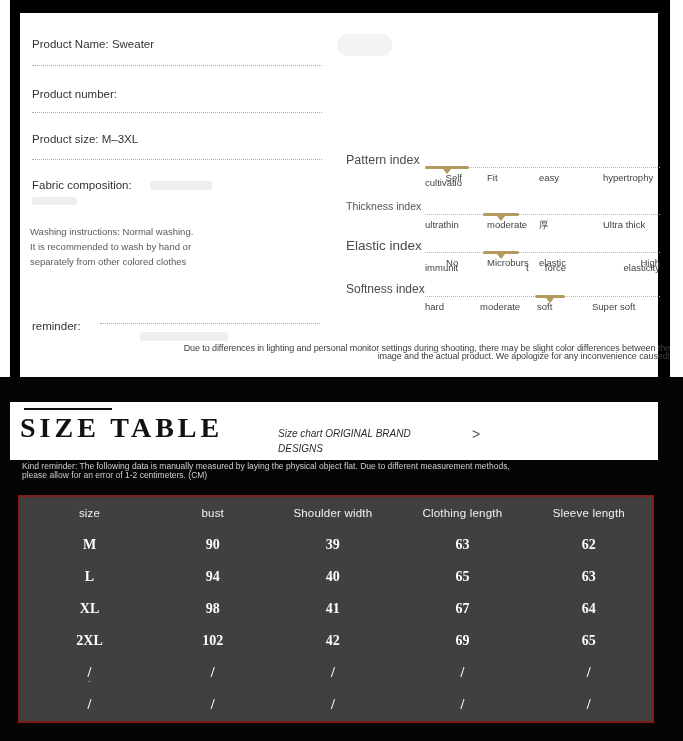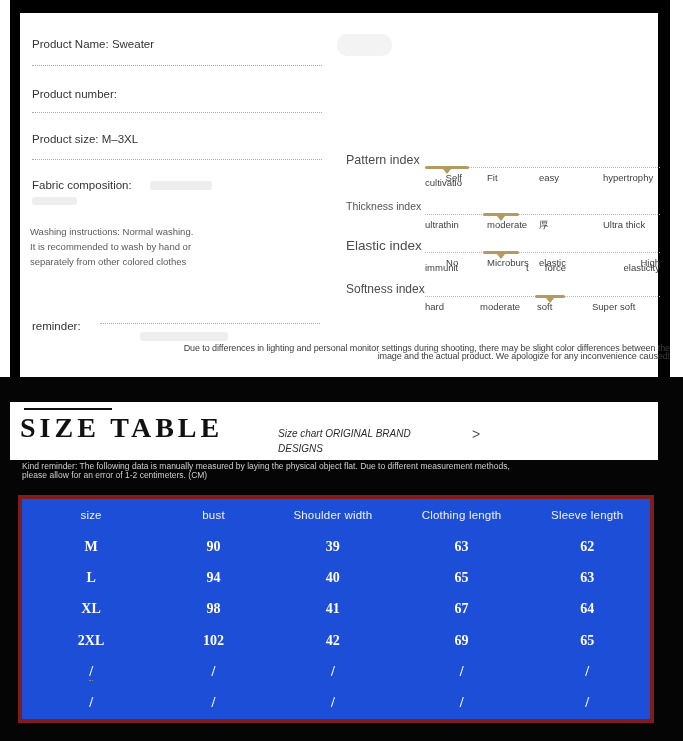--- a/index.html
+++ b/index.html
@@ -58,21 +58,21 @@
   .bottom-region{position:absolute;left:0;top:377px;width:683px;height:380px;background:#050505;}
   .size-band{position:absolute;left:10px;top:25px;width:648px;height:58px;background:#ffffff;}
   .title-rule{position:absolute;left:14px;top:6px;width:88px;border-top:2.5px solid #111;}
   .size-title{position:absolute;left:10px;top:10px;font-family:"Liberation Serif", serif;
     font-weight:700;font-size:28px;letter-spacing:4px;color:#111;}
   .subtitle{position:absolute;left:268px;top:24px;font-size:10px;line-height:15px;color:#2b2b2b;white-space:pre-line;font-style:italic;}
   .chevron{position:absolute;left:462px;top:24px;font-size:14px;color:#555;cursor:pointer;}
   .kind-text{position:absolute;left:22px;top:85px;width:645px;font-size:8.5px;line-height:8.5px;
     color:#cfcfcf;white-space:pre-line;overflow:hidden;height:24px;}
   .table-box{position:absolute;left:18px;top:118px;width:636px;height:228px;
-    border:4px solid #7f1d1d;box-sizing:border-box;background:#1d4ed8;}
+    border:2px solid #7f1d1d;box-sizing:border-box;background:#404040;}
   table{width:100%;height:100%;border-collapse:collapse;table-layout:fixed;}
   col.c0{width:22%;}col.c1{width:17%;}col.c2{width:21%;}col.c3{width:20%;}col.c4{width:20%;}
   thead tr{height:32px;}
   th{font-size:11.5px;font-weight:400;color:#f2f2f2;letter-spacing:0.2px;text-align:center;vertical-align:middle;}
   td{font-family:"Liberation Serif", serif;font-weight:700;font-size:14px;color:#fdfdfd;
     text-align:center;vertical-align:middle;}
   tbody tr:nth-child(5) td:first-child span{border-bottom:1px dotted #888;padding-bottom:1px;}
 </style>
 </head>
 <body>

